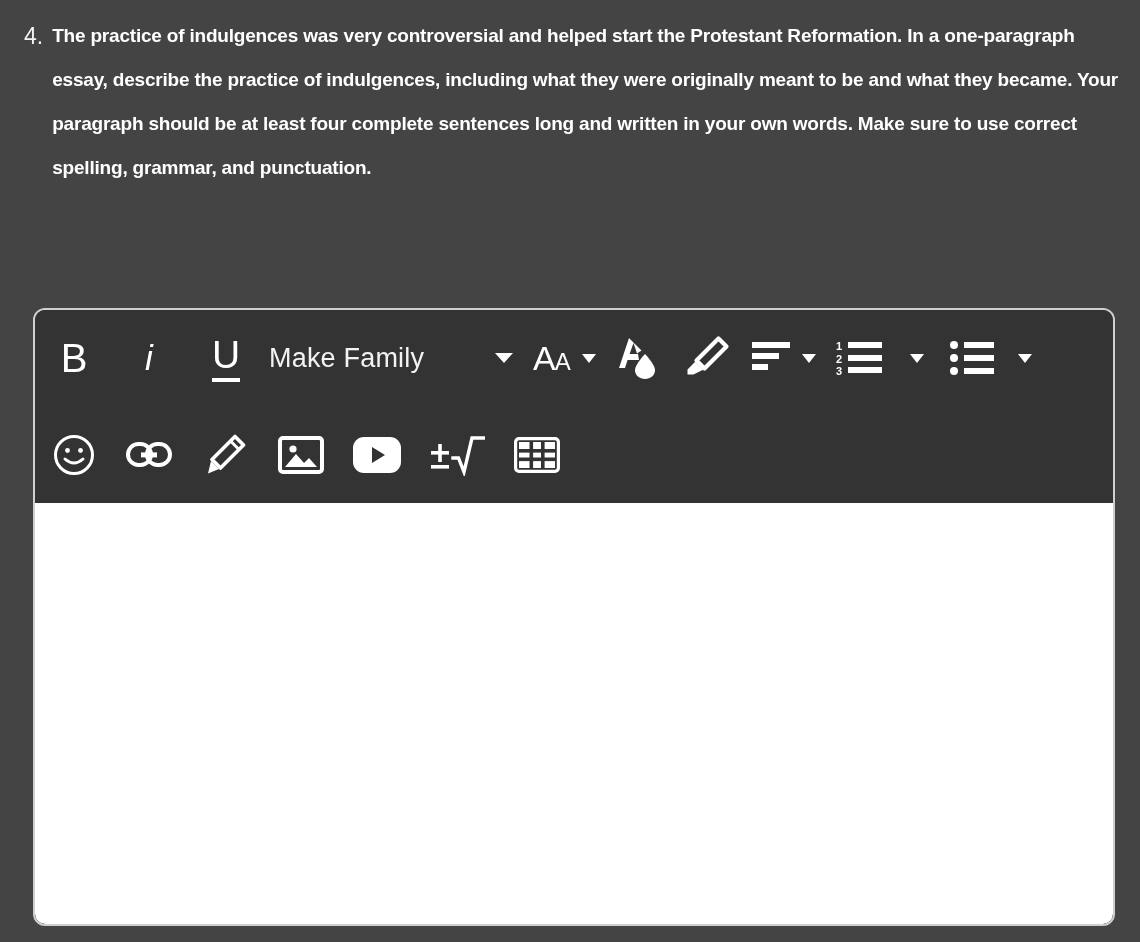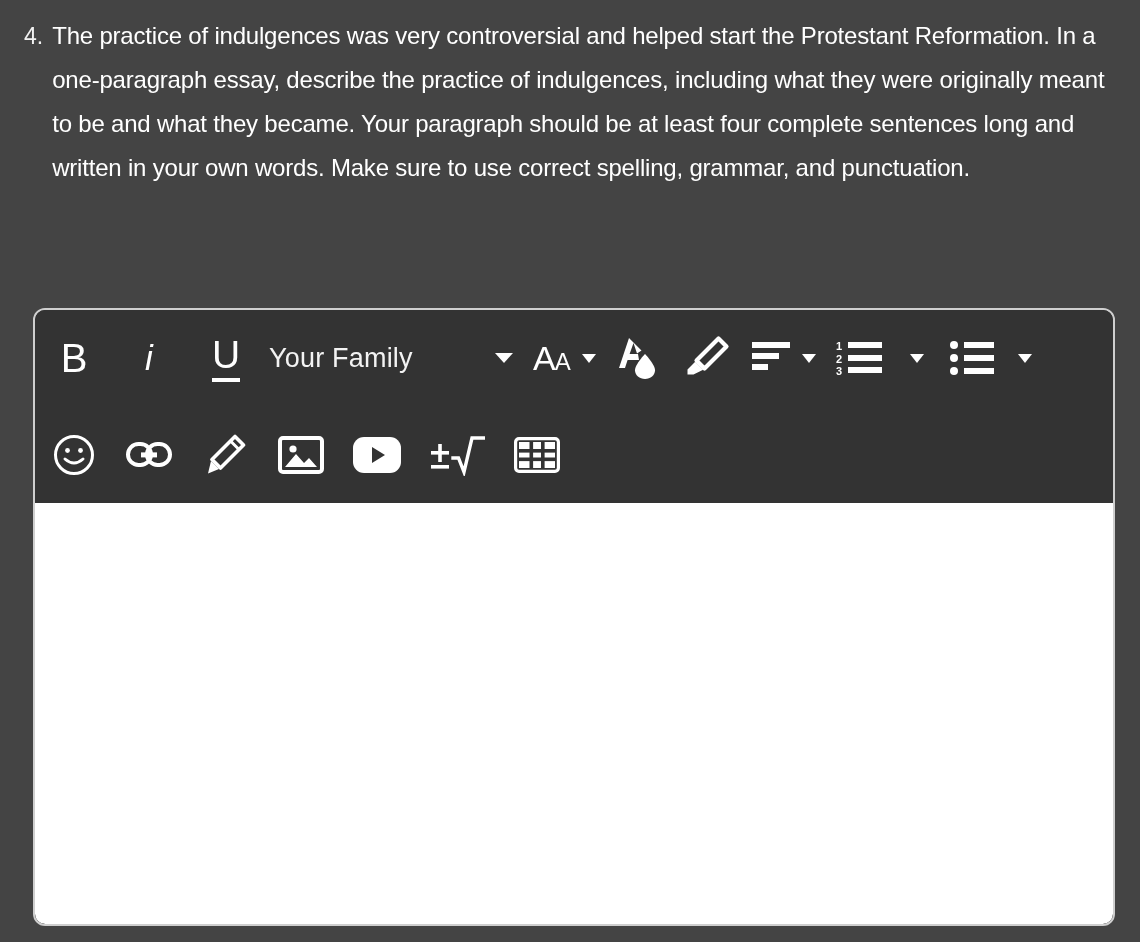--- a/index.html
+++ b/index.html
@@ -31,22 +31,22 @@
     flex: 0 0 auto;
     font-size: 23px;
     line-height: 44px;
     font-weight: 400;
     padding-right: 9px;
     color: #f2f2f2;
     letter-spacing: 0px;
   }
   .q-text {
     flex: 1 1 auto;
-    font-size: 24px;
-    font-weight: normal;
+    font-size: 19px;
+    font-weight: bold;
     line-height: 44px;
     letter-spacing: -0.2px;
     color: #ffffff;
     word-spacing: 0px;
   }
 
   
   .editor {
     position: absolute;
     left: 33px;
@@ -208,21 +208,21 @@
 
         <div class="tb-btn btn-italic">
           <span>i</span>
         </div>
 
         <div class="tb-btn btn-underline">
           <span class="u-glyph">U</span>
         </div>
 
         <div class="fontfamily">
-          <span class="ff-label">Your Family</span>
+          <span class="ff-label">Make Family</span>
           <span class="ff-caret-wrap">
             <span class="caret"></span>
           </span>
         </div>
 
         <div class="tb-btn btn-fontsize">
           <span class="aa"><span>A</span><small>A</small></span>
           <span class="caret sm"></span>
         </div>
 

